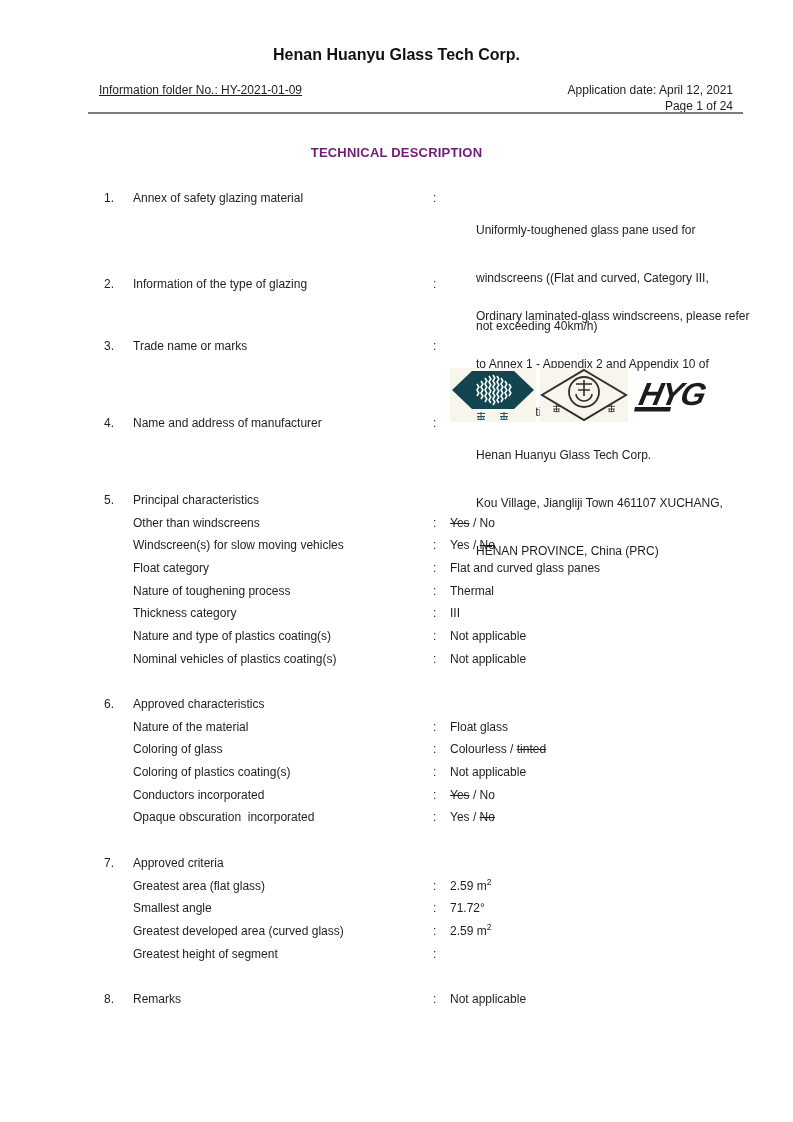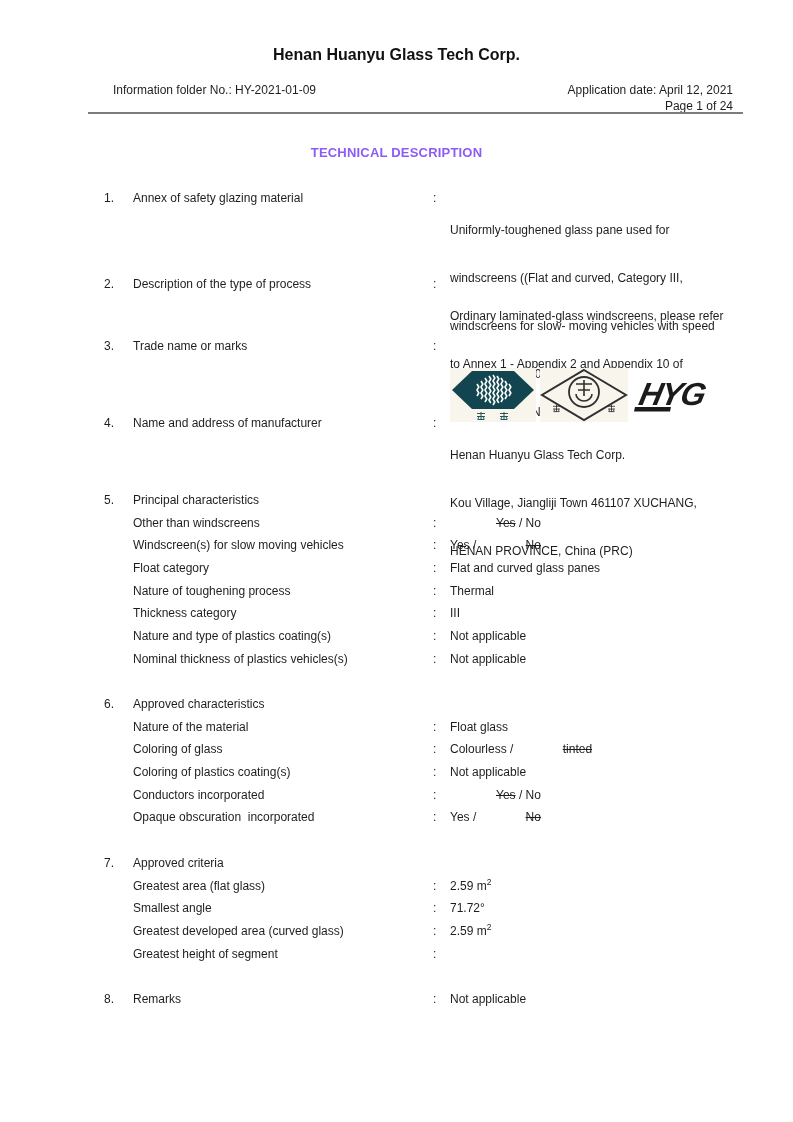--- a/index.html
+++ b/index.html
@@ -8,38 +8,38 @@
     width:793px; height:1122px;
     background:#ffffff;
     font-family:"Liberation Sans","DejaVu Sans",sans-serif;
     font-size:12px; color:#1e1e1e;
     overflow:hidden;
   }
   .company-title {
     position:absolute; top:46px; left:0; right:0;
     text-align:center; font-size:16px; font-weight:bold; color:#111;
   }
-  .info-folder { position:absolute; top:82px; left:113px; line-height:16px; }
+  .info-folder { position:absolute; top:82px; left:99px; line-height:16px;text-decoration:underline; }
   .app-date    { position:absolute; top:82px; right:60px; line-height:16px; text-align:right; }
   .page-num    { position:absolute; top:98px; right:60px; line-height:16px; text-align:left; }
   .header-rule { position:absolute; top:112px; left:88px; width:655px; height:2px; background:#7d7d7d; }
   .doc-heading {
     position:absolute; top:145px; left:0; right:0;
-    text-align:center; font-weight:bold; font-size:13px; letter-spacing:0.2px; color:#8b5cf6;
+    text-align:center; font-weight:bold; font-size:13px; letter-spacing:0.2px; color:#701a75;
   }
   .section { position:absolute; left:0; width:793px; }
   .row {
     display:grid;
     grid-template-columns:29px 300px 17px 1fr;
     margin:0 50px 6.7px 104px;
     line-height:16px;
   }
   .cell { white-space:pre-wrap; }
-  .val-line { display:block; white-space:pre; }
-  .strike { text-decoration:line-through;margin-left:46px; }
+  .val-line { display:block; white-space:pre;margin-left:26px; }
+  .strike { text-decoration:line-through; }
   .u { text-underline-offset:2px; }
   sup { font-size:8.5px; vertical-align:super; line-height:0; }
   
   #sec1 { top:190px; }
   #sec2 { top:276px; }
   #sec3 { top:338px; }
   #sec4 { top:415px; }
   #sec5 { top:492px; }
   #sec6 { top:696px; }
   #sec7 { top:855px; }
@@ -60,30 +60,29 @@
   <div class="doc-heading">TECHNICAL DESCRIPTION</div>
 
   <div class="section" id="sec1">
     <div class="row">
       <span class="cell num">1.</span>
       <span class="cell label">Annex of safety glazing material</span>
       <span class="cell colon">:</span>
       <span class="cell val">
         <span class="val-line">Uniformly-toughened glass pane used for</span>
         <span class="val-line">windscreens ((Flat and curved, Category III,</span>
-        <span class="val-line">windscreens for slow- moving vehicles with speed</span>
         <span class="val-line">not exceeding 40km/h)</span>
       </span>
     </div>
   </div>
 
   <div class="section" id="sec2">
     <div class="row">
       <span class="cell num">2.</span>
-      <span class="cell label">Description of the type of process</span>
+      <span class="cell label">Information of the type of glazing</span>
       <span class="cell colon">:</span>
       <span class="cell val">
         <span class="val-line">Ordinary laminated-glass windscreens, please refer</span>
         <span class="val-line">to Annex 1 - Appendix 2 and Appendix 10 of</span>
         <span class="val-line">UN-Regulation No.43</span>
       </span>
     </div>
   </div>
 
   <div class="section" id="sec3">
@@ -202,21 +201,21 @@
       <span class="cell val">III</span>
     </div>
     <div class="row">
       <span class="cell num"></span>
       <span class="cell label">Nature and type of plastics coating(s)</span>
       <span class="cell colon">:</span>
       <span class="cell val">Not applicable</span>
     </div>
     <div class="row">
       <span class="cell num"></span>
-      <span class="cell label">Nominal thickness of plastics vehicles(s)</span>
+      <span class="cell label">Nominal vehicles of plastics coating(s)</span>
       <span class="cell colon">:</span>
       <span class="cell val">Not applicable</span>
     </div>
   </div>
 
   <div class="section" id="sec6">
     <div class="row">
       <span class="cell num">6.</span>
       <span class="cell label">Approved characteristics</span>
       <span class="cell"></span>

